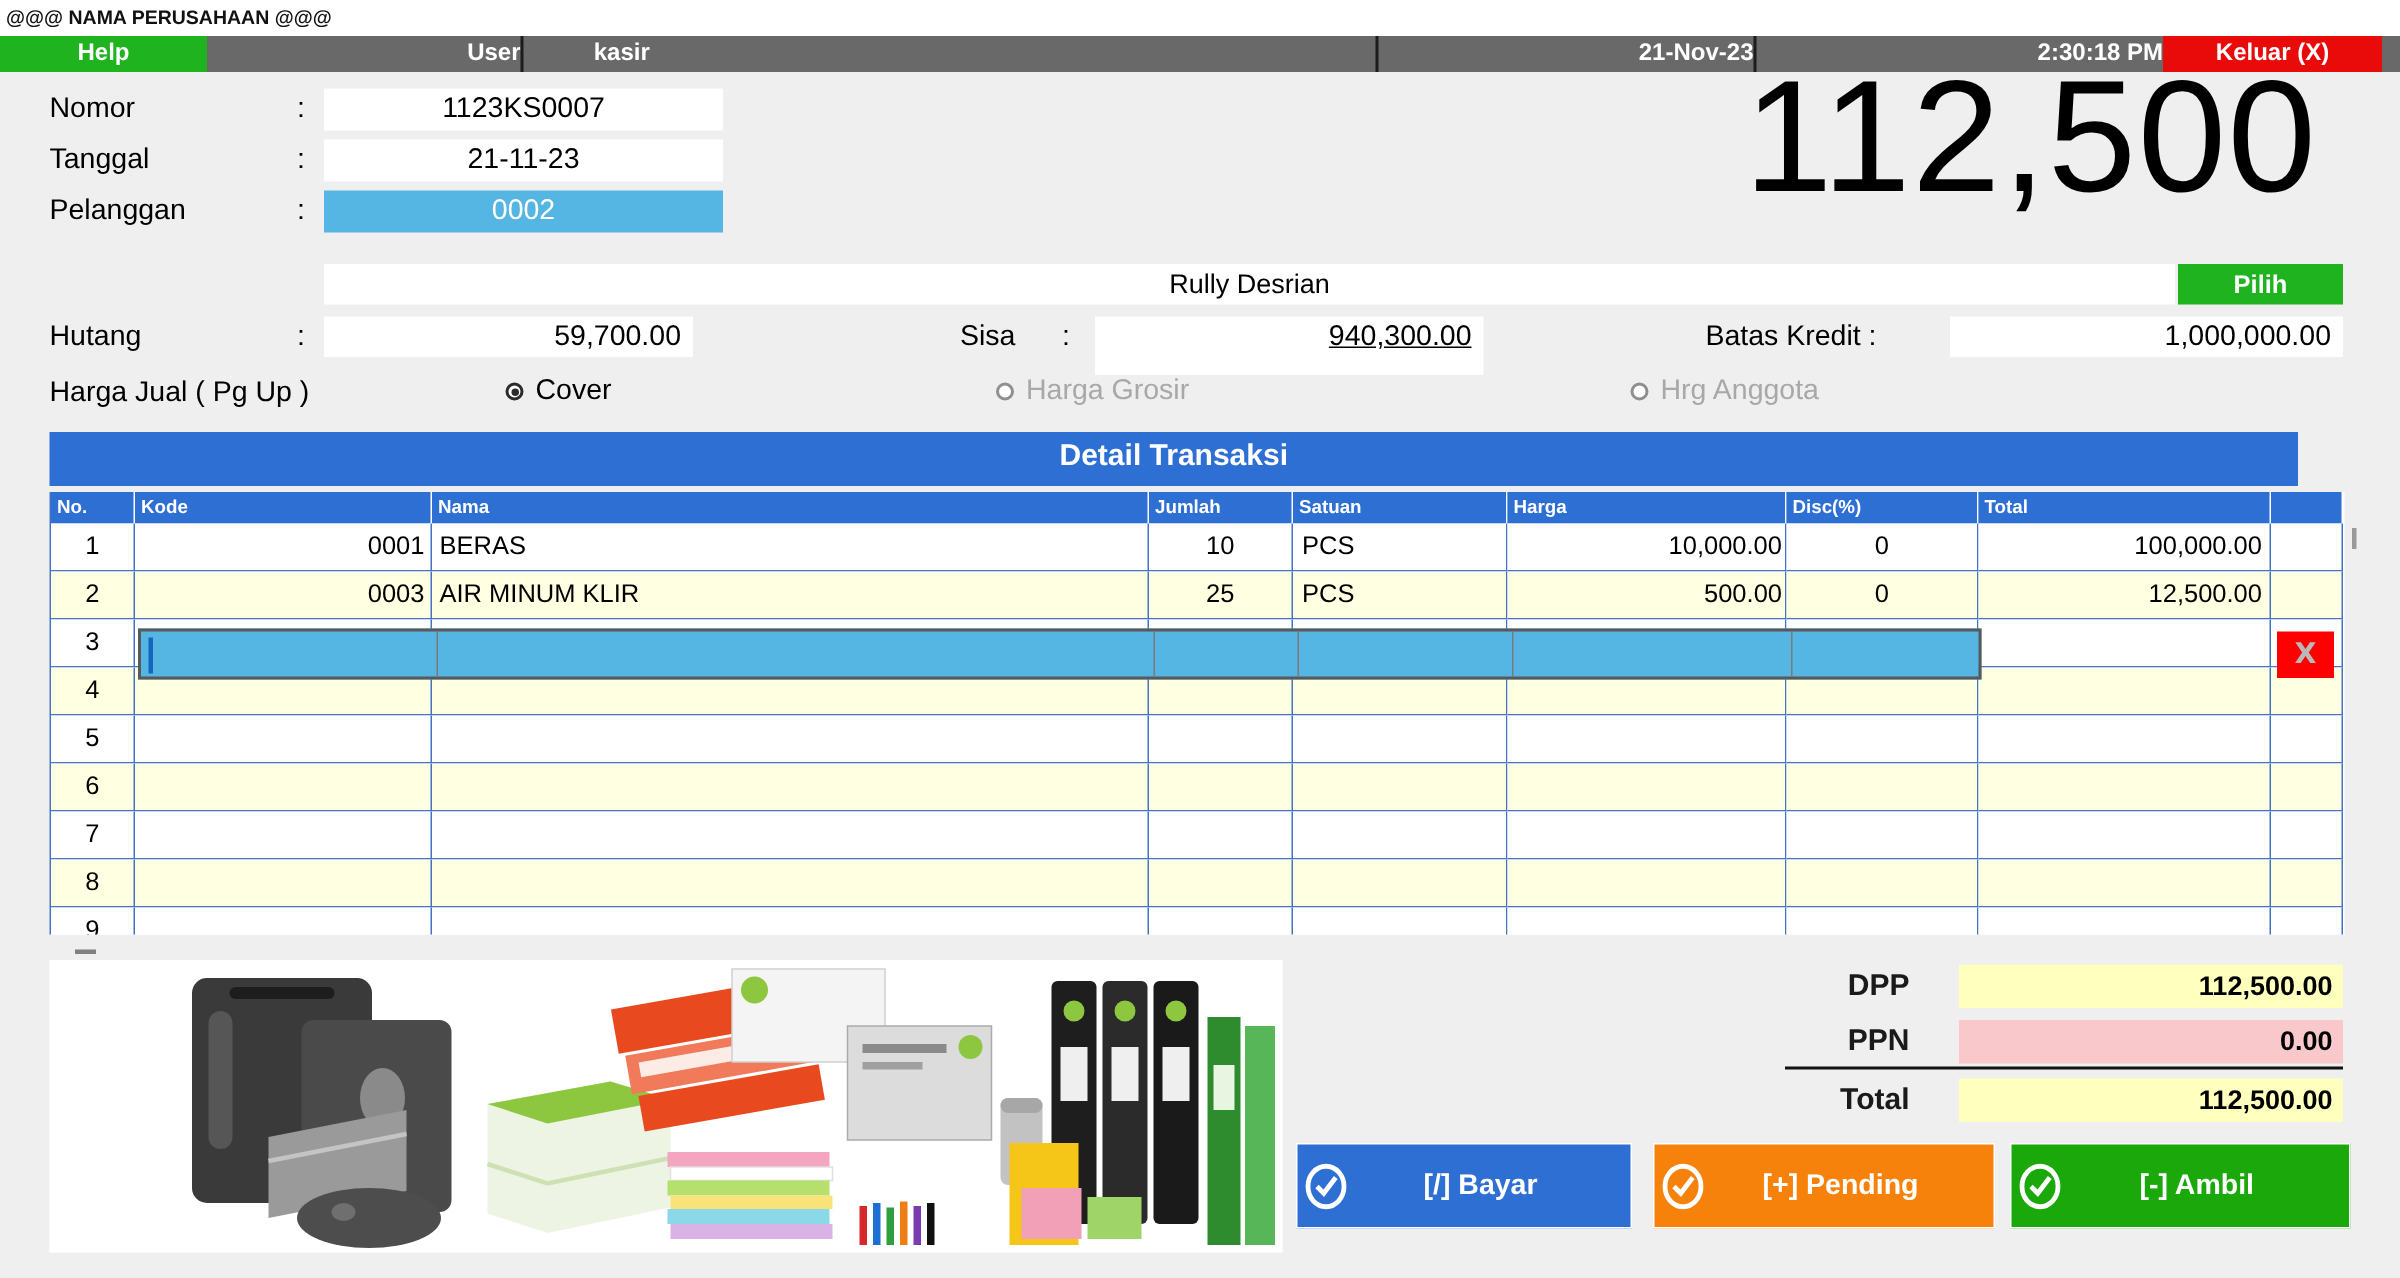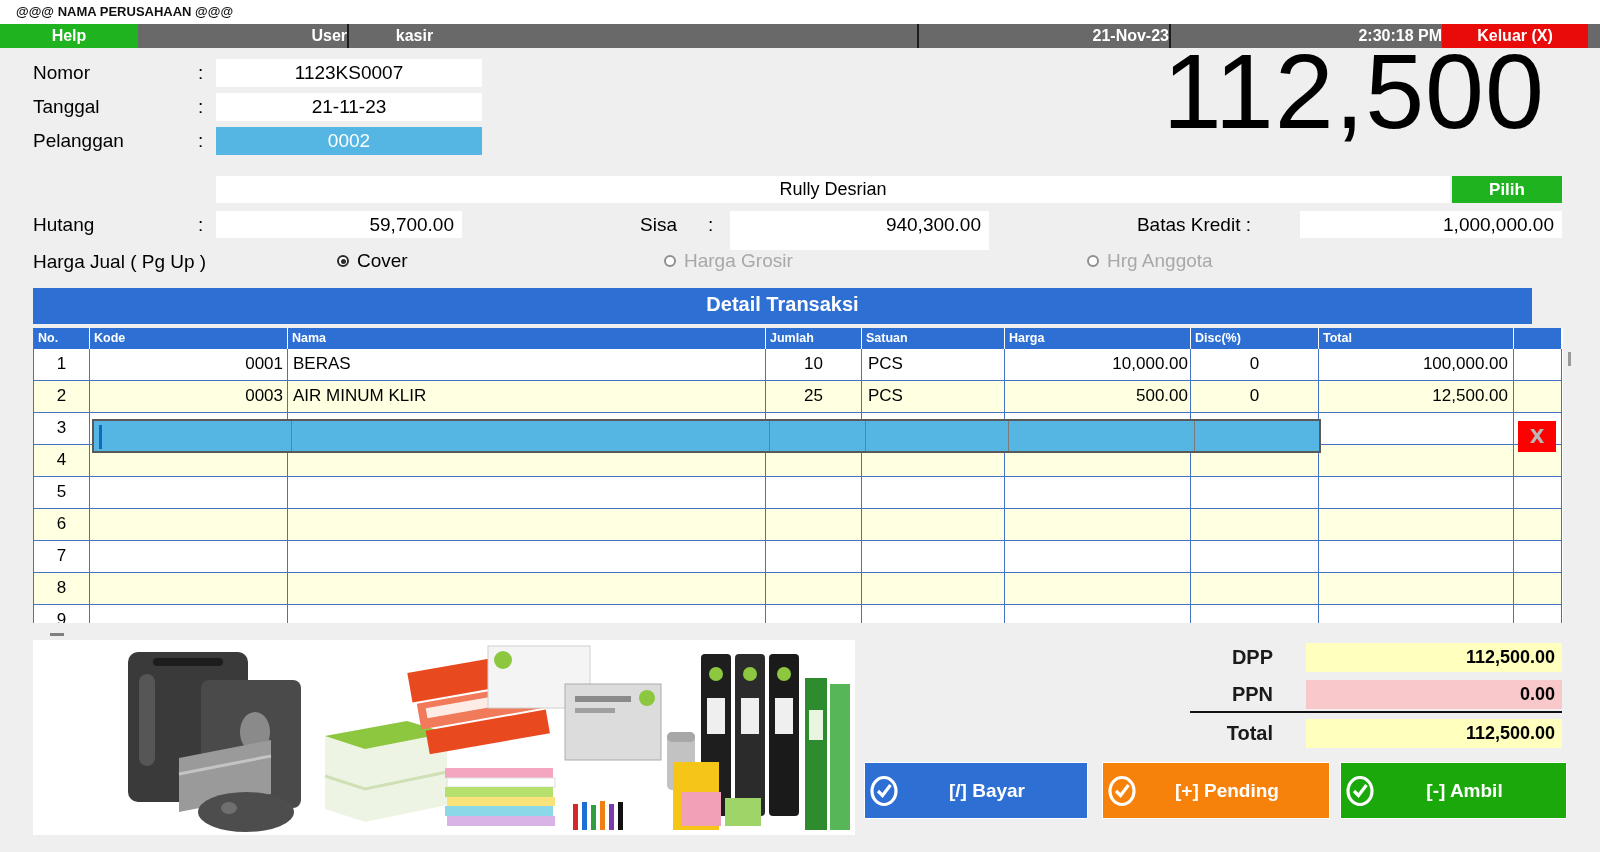--- a/index.html
+++ b/index.html
@@ -2,21 +2,21 @@
 <html><head>
 <meta charset="utf-8">
 <style>
   html,body{margin:0;padding:0;background:#d8d8d8;}
   body{font-family:"Liberation Sans","DejaVu Sans",sans-serif;}
   .screen{position:relative;width:1600px;height:852px;background:#EFEFEF;overflow:hidden;margin:0 auto;}
   .abs{position:absolute;box-sizing:border-box;}
 
   
   .titlebar{left:0;top:0;width:1600px;height:24px;background:#FFFFFF;color:#111;
-            font-size:13px;font-weight:600;line-height:24px;padding-left:16px;}
+            font-size:13px;font-weight:600;line-height:24px;padding-left:4px;}
   .menubar{left:0;top:24px;width:1600px;height:24px;background:#696969;}
   .menucell{position:absolute;top:0;height:24px;line-height:24px;color:#fff;
             font-size:16px;font-weight:700;}
   .menusep{position:absolute;top:0;width:2px;height:24px;background:#1c1c1c;}
   .help-btn{left:0;width:138px;background:#1FB41F;text-align:center;cursor:pointer;}
   .exit-btn{left:1442px;width:146px;background:#E90A0A;text-align:center;cursor:pointer;}
 
   
   .flabel{color:#000;font-size:19px;line-height:28px;}
   .fbox{background:#fff;height:28px;line-height:28px;font-size:19px;text-align:center;color:#000;}
@@ -123,21 +123,21 @@
 
   <div class="abs namebox">Rully Desrian</div>
   <div class="abs pilih-btn">Pilih</div>
 
   <div class="abs flabel" style="left:33px;top:211px;line-height:27px;">Hutang</div>
   <div class="abs flabel" style="left:198px;top:211px;line-height:27px;">:</div>
   <div class="abs fbox rnum" style="left:216px;top:211px;width:246px;height:27px;line-height:27px;">59,700.00</div>
 
   <div class="abs flabel" style="left:640px;top:211px;line-height:27px;">Sisa</div>
   <div class="abs flabel" style="left:708px;top:211px;line-height:27px;">:</div>
-  <div class="abs fbox rnum" style="left:730px;top:211px;width:259px;height:39px;line-height:27px;">940,300.00</div>
+  <div class="abs fbox rnum" style="left:730px;top:211px;width:259px;height:39px;line-height:27px;text-decoration:underline;">940,300.00</div>
 
   <div class="abs flabel" style="left:1091px;top:211px;width:160px;text-align:right;line-height:27px;">Batas Kredit :</div>
   <div class="abs fbox rnum" style="left:1300px;top:211px;width:262px;height:27px;line-height:27px;">1,000,000.00</div>
 
   <div class="abs flabel" style="left:33px;top:248px;">Harga Jual  ( Pg Up )</div>
   <div class="abs radio sel" style="left:337px;top:255px;"></div>
   <div class="abs rlabel sel" style="left:357px;top:248px;">Cover</div>
   <div class="abs radio" style="left:664px;top:255px;"></div>
   <div class="abs rlabel" style="left:684px;top:248px;">Harga Grosir</div>
   <div class="abs radio" style="left:1087px;top:255px;"></div>

